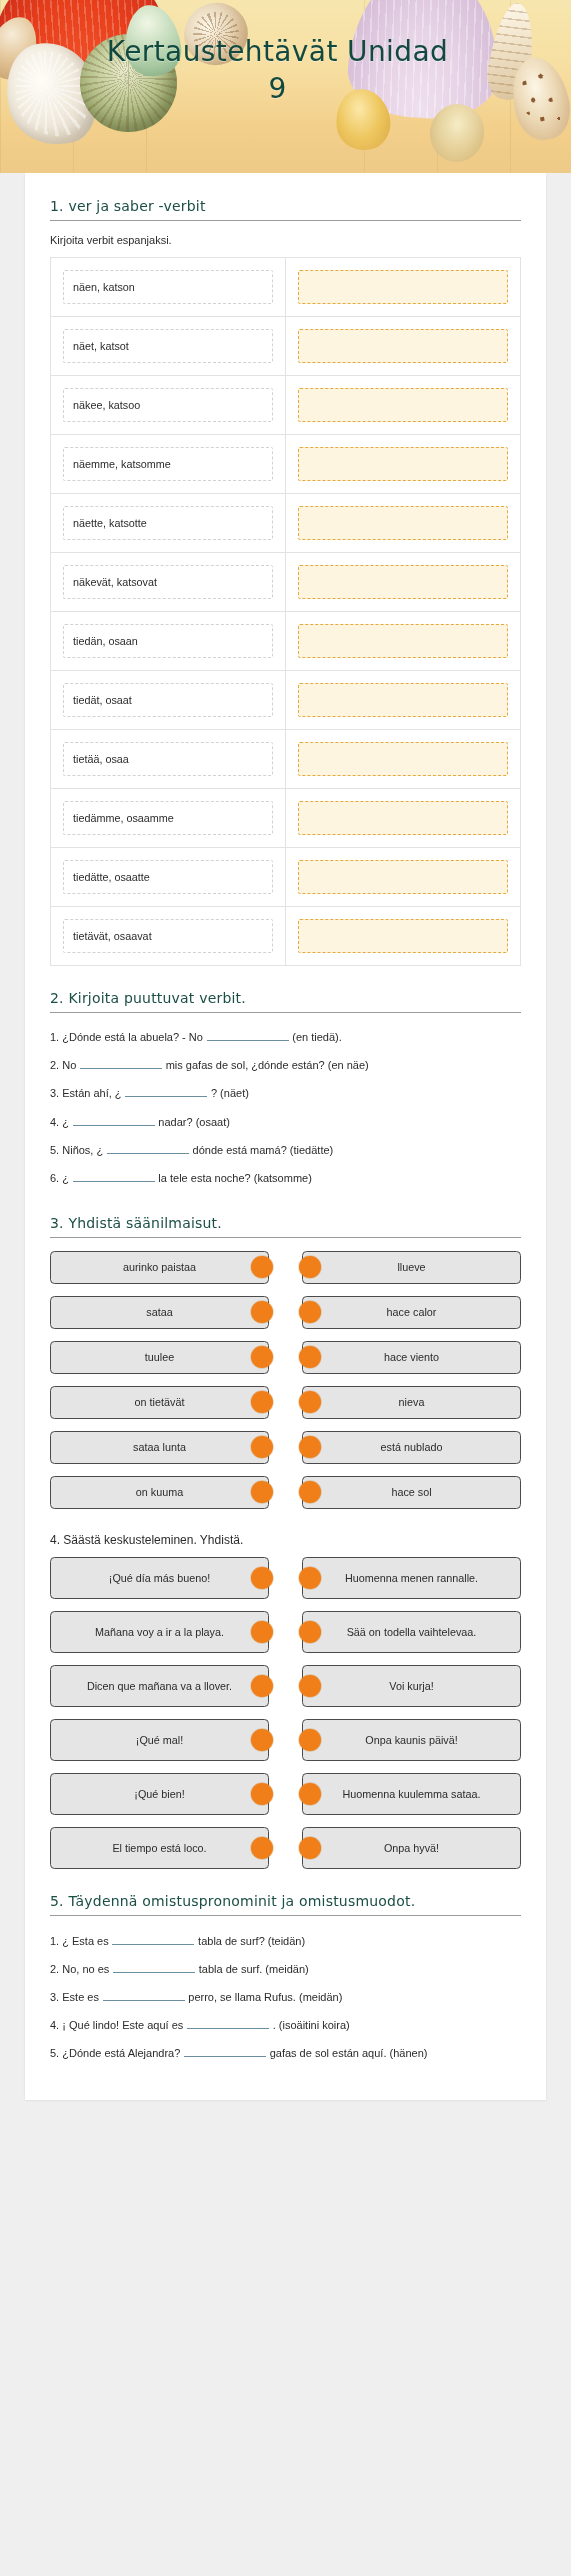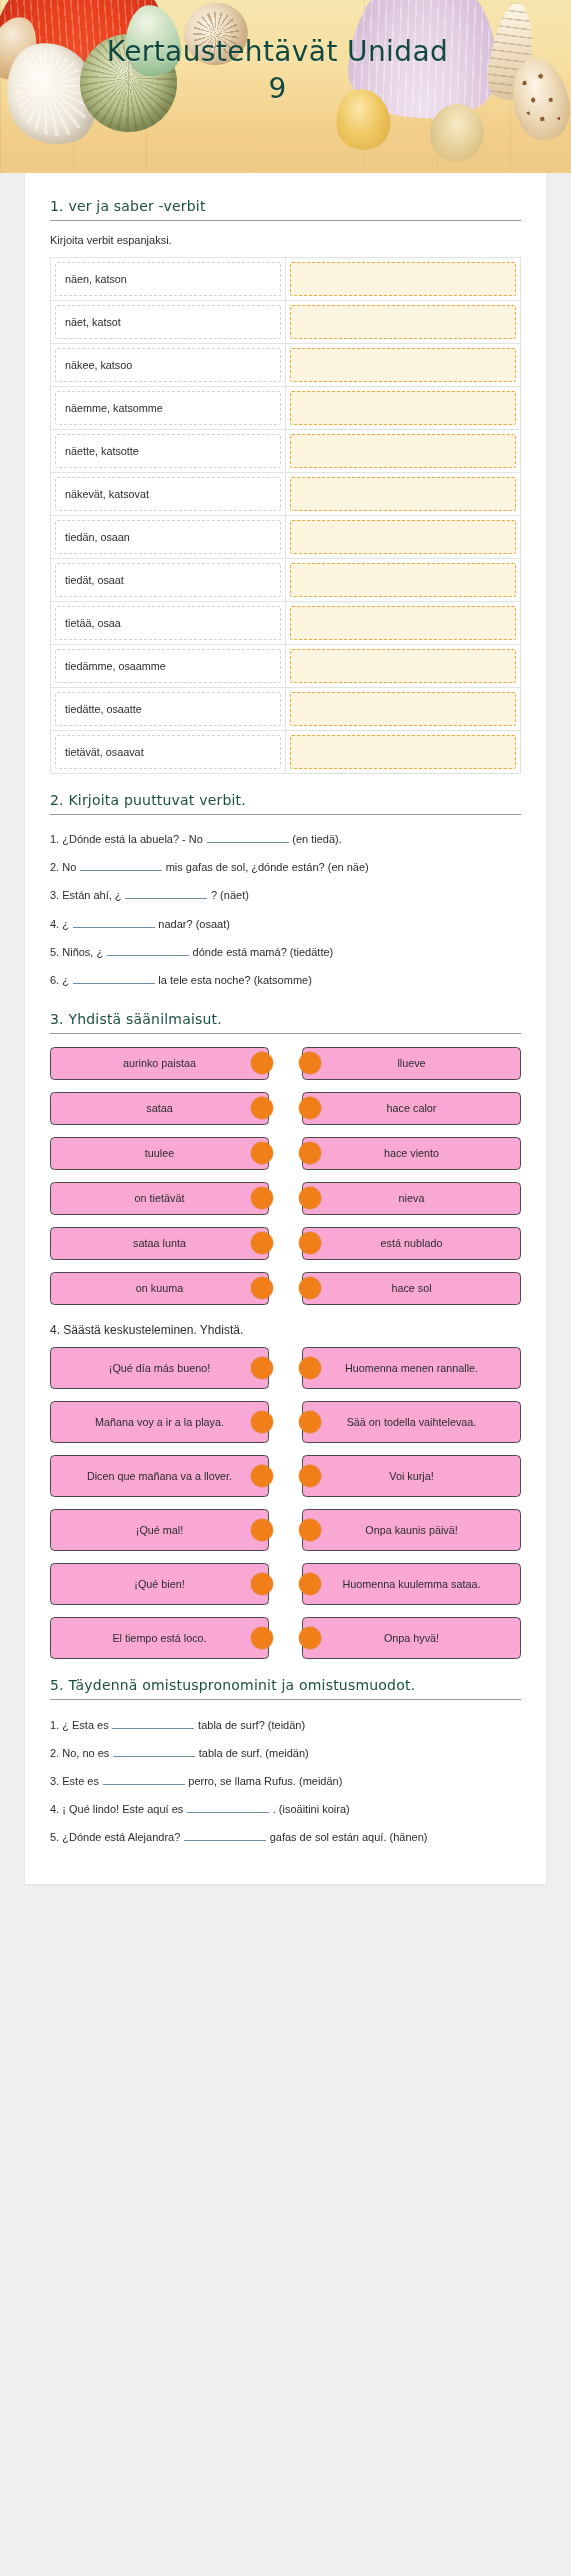--- a/index.html
+++ b/index.html
@@ -169,21 +169,21 @@
   
   .sheet {
     width: 521px;
     margin: 0 auto;
     background: #ffffff;
     padding: 25px 25px 30px 25px;
     box-shadow: 0 0.7px 2.2px rgba(0,0,0,.10);
   }
   .sheet-inner { max-width: 476px; }
 
-  .sec { margin-bottom: 18px; }
+  .sec { margin-bottom: 24px; }
   .sec:last-child { margin-bottom: 4.5px; }
 
   h2.hdr-script {
     font-family: "DejaVu Sans", sans-serif;
     font-size: 14px;
     font-weight: 400;
     color: #1b4f45;
     margin: 0 0 6px 0;
     letter-spacing: 0.2px;
   }
@@ -206,21 +206,21 @@
 
   
   .verb-table {
     border-collapse: collapse;
     width: 100%;
     table-layout: fixed;
     border: 0.7px solid #e2e2e2;
   }
   .verb-table td {
     border: 0.7px solid #e2e2e2;
-    padding: 4px;
+    padding: 12px;
     vertical-align: middle;
     height: 42px;
     width: 50%;
   }
   .chip {
     border: 0.7px dashed #d2d2d2;
     background: #fff;
     border-radius: 2.2px;
     height: 34px;
     display: flex;
@@ -261,21 +261,21 @@
     row-gap: 12px;
   }
   .match-col { display: flex; flex-direction: column; gap: 12px; }
   .match-item {
     position: relative;
     display: flex;
     align-items: center;
     justify-content: center;
     border: 0.7px solid #4a4a4a;
     border-radius: 4.5px;
-    background: #f9a8d4;
+    background: #e5e5e5;
     min-height: 33px;
     padding: 5.2px 25px;
     font-size: 10.8px;
     text-align: center;
     color: #2b2b2b;
     line-height: 1.3;
   }
   .match-item.tall { min-height: 42px; }
   .knob {
     position: absolute;

